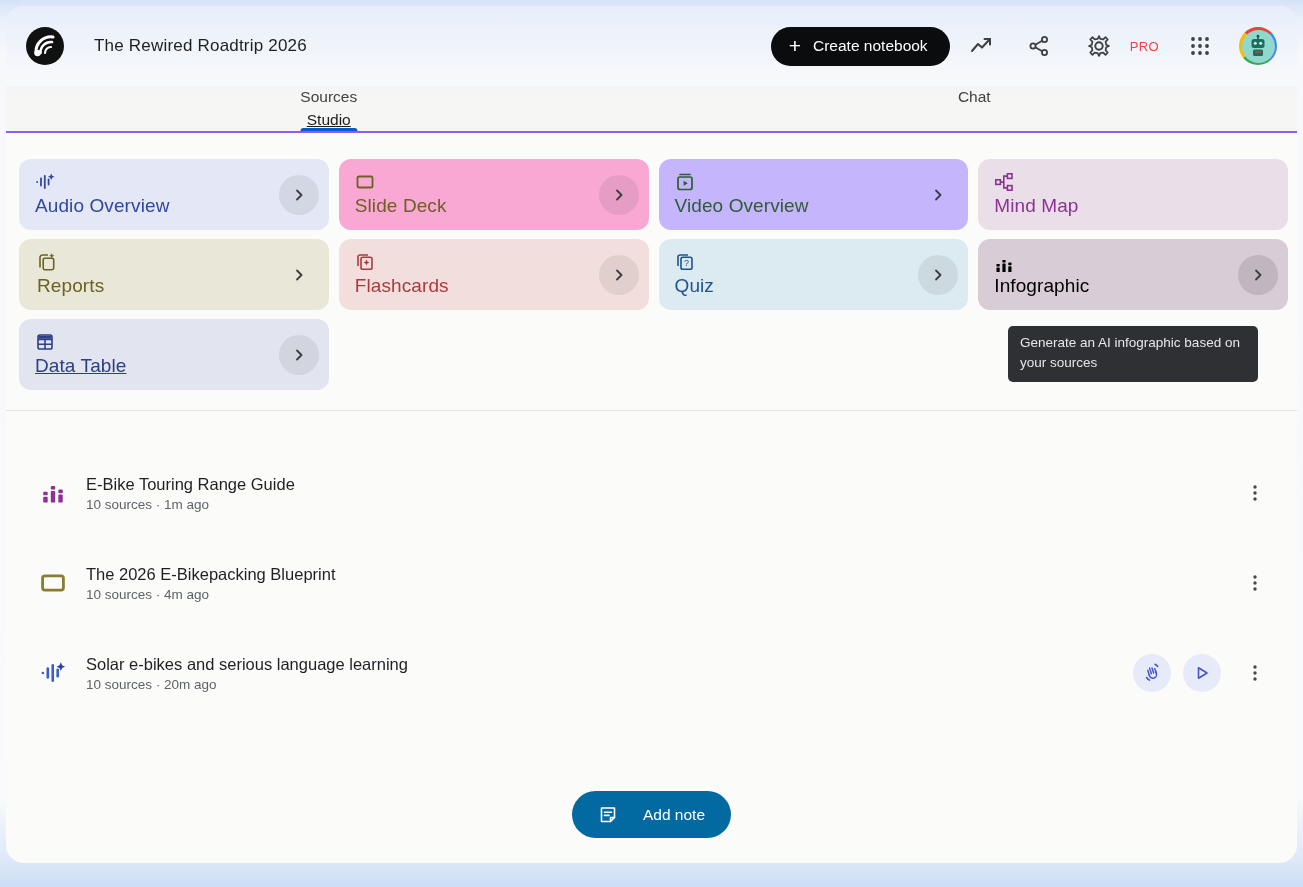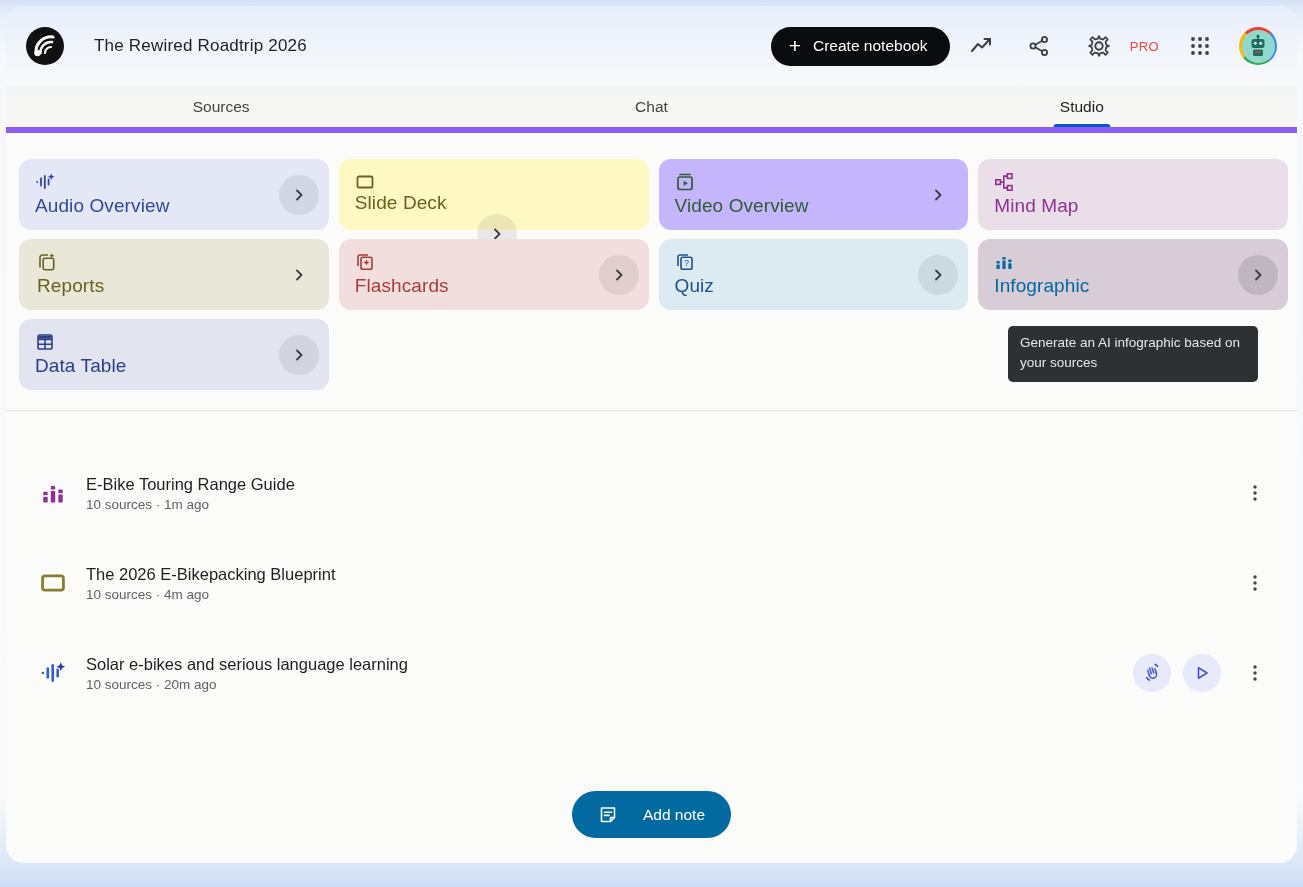--- a/index.html
+++ b/index.html
@@ -32,48 +32,48 @@
   .hicon { width:30px; height:30px; display:flex; align-items:center; justify-content:center; color:#3c4043; cursor:pointer; }
   .hicon.trend { margin-left:16px; }
   .hicon.share { margin-left:28px; }
   .hicon.gear  { margin-left:30px; }
   .pro { margin-left:16px; font-size:13px; color:#ef4444; letter-spacing:.4px; }
   .hicon.grid { margin-left:26px; }
   .avatar { width:38px; height:38px; border-radius:50%; margin-left:24px; padding:2.5px; cursor:pointer;
     background:conic-gradient(#e94335 0 12%, #4285f4 12% 40%, #34a853 40% 64%, #f9bb05 64% 88%, #e94335 88% 100%); }
   .avatar-inner { width:100%; height:100%; border-radius:50%; background:#8fd8cb; display:flex; align-items:center; justify-content:center; overflow:hidden; }
   
-  .tabbar { position:absolute; left:0; right:0; top:80px; height:47px; display:grid; grid-template-columns:1fr 1fr 1fr;
-    background:rgba(32,48,40,0.025); border-bottom:6px solid #8b5cf6; z-index:1; }
+  .tabbar { position:absolute; left:0; right:0; top:80px; height:47px; display:grid; grid-template-columns:1fr 1fr;
+    background:rgba(32,48,40,0.025); border-bottom:2px solid #8b5cf6; z-index:1; }
   .tab { position:relative; display:flex; align-items:center; justify-content:center; font-size:15.5px; color:#40433f; cursor:pointer; }
-  .tab.active { color:#1c1d1c; font-weight:500; }
+  .tab.active { color:#1c1d1c; font-weight:500;text-decoration:underline; }
   .tab .underline { display:none; }
   .tab.active .underline { display:block; position:absolute; bottom:0; left:50%; transform:translateX(-50%);
     width:57px; height:3px; background:#0b57d0; border-radius:3px 3px 0 0; }
   
   .cards { position:absolute; left:13px; right:9px; top:153px; display:grid;
     grid-template-columns:repeat(4,1fr); column-gap:10px; row-gap:9px; z-index:1; }
   .card { height:71px; border-radius:12px; padding:13px 10px 13px 16px; display:flex; cursor:pointer; }
   .card-main { display:flex; flex-direction:column; justify-content:space-between; flex:1 1 auto; }
   .card-icon { width:20px; height:20px; }
   .card-label { font-size:19px; letter-spacing:.1px; }
   .chev-wrap { align-self:center; width:40px; height:40px; display:flex; align-items:center; justify-content:center; border-radius:50%; flex:0 0 auto; }
   .chev-wrap.circle { background:rgba(68,70,73,0.10); }
   .chev-wrap.circle-dark { background:rgba(68,70,73,0.16); }
   .chev-wrap.none { visibility:hidden; }
   .chev { width:16px; height:16px; color:#3a3d40; }
   .c-audio { background:#e4e7f5; color:#30489f; }
-  .c-slide { background:#fef9c3; color:#6c6121;flex-direction:column; }
+  .c-slide { background:#f9a8d4; color:#6c6121; }
   .c-video { background:#c4b5fd; color:#2e5c34; }
   .c-mind  { background:#eadfe9; color:#8d3292; }
   .c-reports { background:#e9e8d8; color:#6c6121;padding-left:18px; }
   .c-flash { background:#f2dfdd; color:#a93b3c; }
   .c-quiz  { background:#dcebf1; color:#1f538d; }
-  .c-info  { background:#d8ccd6; color:#0369a1; }
-  .c-table { background:#e2e5f0; color:#2b4086; }
+  .c-info  { background:#d8ccd6; color:#000000;align-items:flex-end; }
+  .c-table { background:#e2e5f0; color:#2b4086;text-decoration:underline; }
   
   .tooltip { position:absolute; left:1002px; top:320px; width:250px; z-index:5;
     background:#2e3033; color:#e6e7e8; font-size:13.5px; line-height:20px;
     padding:7px 12px 9px 12px; border-radius:5px; }
   
   .divider { position:absolute; left:0; right:0; top:404px; height:1px; background:#e4e6e5; }
   .artifacts { position:absolute; left:0; right:0; top:442px; }
   .row { height:90px; display:flex; align-items:center; padding:0 28px 0 34px; }
   .row-icon { width:26px; height:26px; flex:0 0 auto; margin-right:20px; }
   .row-text { display:flex; flex-direction:column; gap:3px; }

